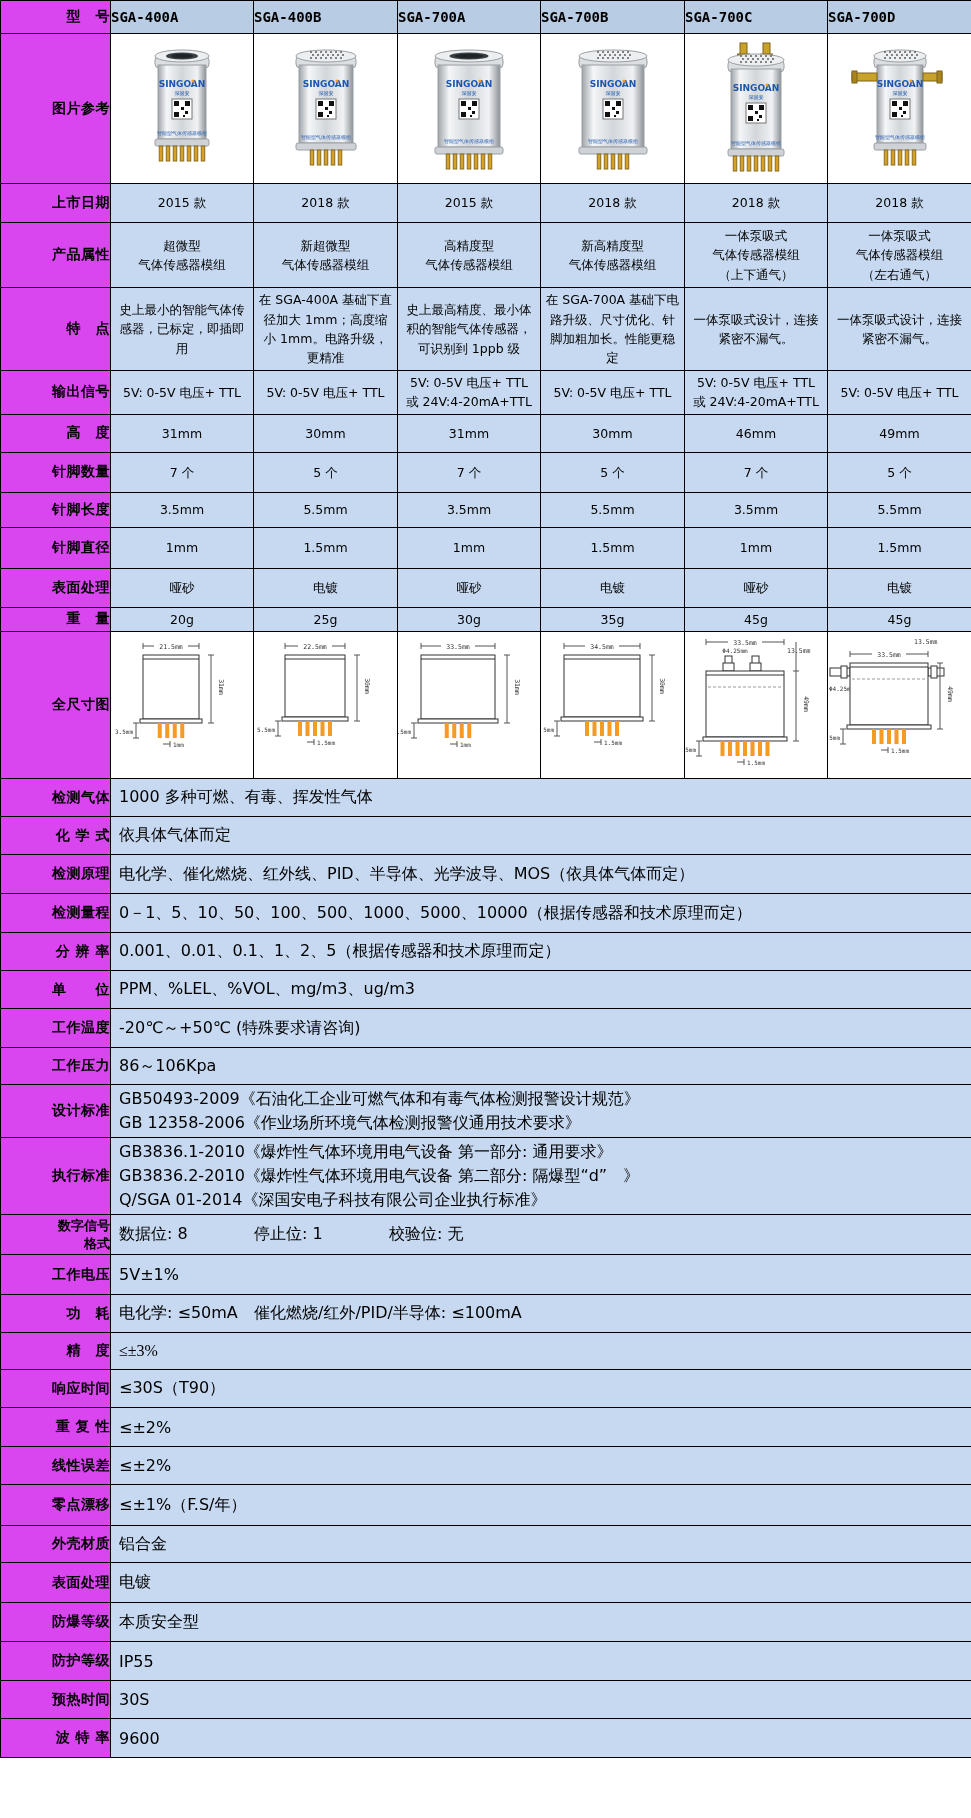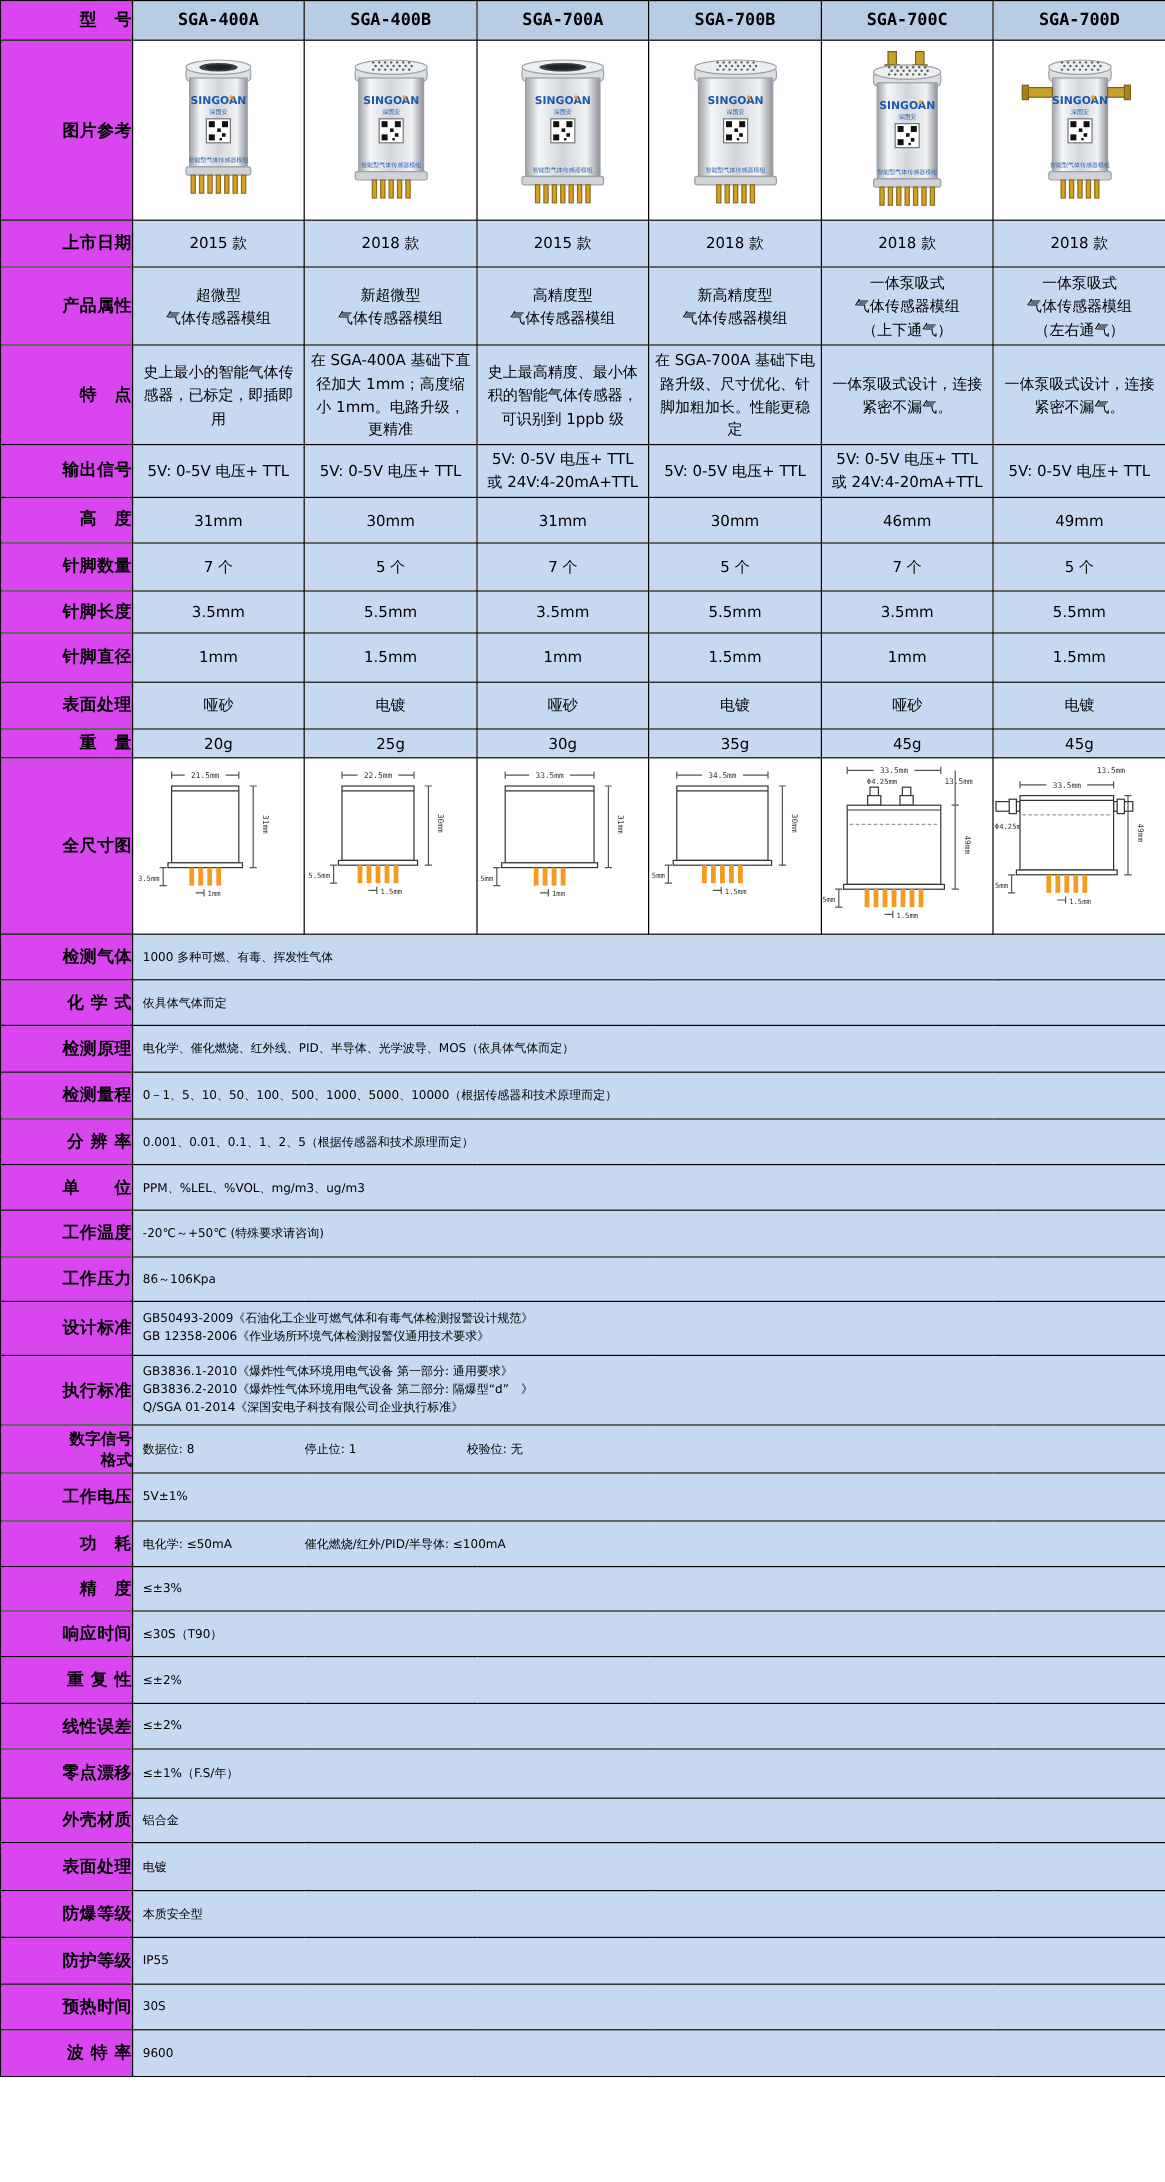--- a/index.html
+++ b/index.html
@@ -1,26 +1,26 @@
 <!DOCTYPE html>
 <html><head>
 <meta charset="utf-8">
 <style>
   html,body{margin:0;padding:0;background:#fff;}
   body{width:971px;font-family:"DejaVu Sans","Liberation Sans",sans-serif;color:#000;}
   table{border-collapse:collapse;table-layout:fixed;width:971px;}
   td{border:1px solid #000;padding:0;overflow:hidden;vertical-align:middle;}
   .lab{background:#d946ef;font-weight:bold;font-size:14px;text-align:right;letter-spacing:.5px;}
   .lab6{font-size:13px;letter-spacing:0;padding-left:48px;}
-  .hcell{background:#b8cce4;font-weight:bold;font-size:14px;text-align:center;
+  .hcell{background:#b8cce4;font-weight:bold;font-size:14px;text-align:left;
          font-family:"DejaVu Sans Mono","Liberation Mono",monospace;}
   .cell{background:#c7d9f1;font-size:12.5px;text-align:center;white-space:pre-line;
         line-height:1.55;padding:2px 4px;}
   .imgcell,.diagcell{background:#fff;text-align:center;padding:0;}
-  .wide{background:#c7d9f1;font-size:10px;text-align:left;padding:2px 8px;}
+  .wide{background:#c7d9f1;font-size:16px;text-align:left;padding:2px 8px;}
   .wide .line{line-height:1.5;}
   .seg{display:inline-block;width:135px;}
   svg{display:block;margin:0 auto;}
 </style>
 </head>
 <body>
 
 <div class="page">
   <table>
     <colgroup>
@@ -683,21 +683,21 @@
           <td class="wide" colspan="6"><span class="seg">数据位: 8</span><span class="seg">停止位: 1</span><span>校验位: 无</span></td>
         </tr>
         <tr style="height: 40px;">
           <td class="lab">工作电压</td>
           <td class="wide" colspan="6">5V±1%</td>
         </tr>
         <tr style="height: 38px;">
           <td class="lab">功　耗</td>
           <td class="wide" colspan="6"><span class="seg">电化学: ≤50mA</span><span>催化燃烧/红外/PID/半导体: ≤100mA</span></td>
         </tr>
-        <tr style="height: 37px;">
+        <tr style="height: 37px; font-family: Liberation Serif, serif;">
           <td class="lab">精　度</td>
           <td class="wide" colspan="6">≤±3%</td>
         </tr>
         <tr style="height: 38px;">
           <td class="lab">响应时间</td>
           <td class="wide" colspan="6">≤30S（T90）</td>
         </tr>
         <tr style="height: 39px;">
           <td class="lab">重 复 性</td>
           <td class="wide" colspan="6">≤±2%</td>

